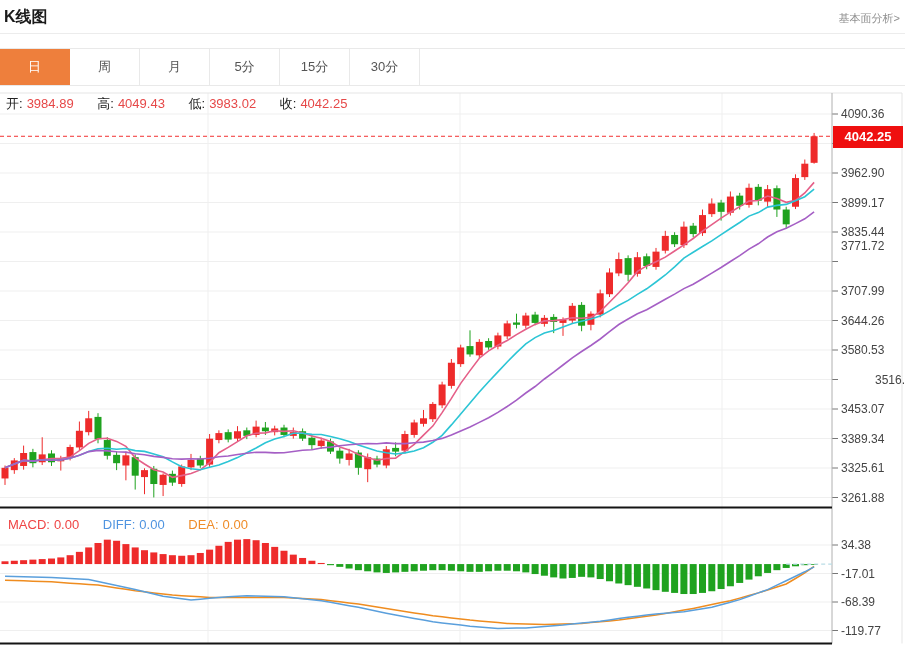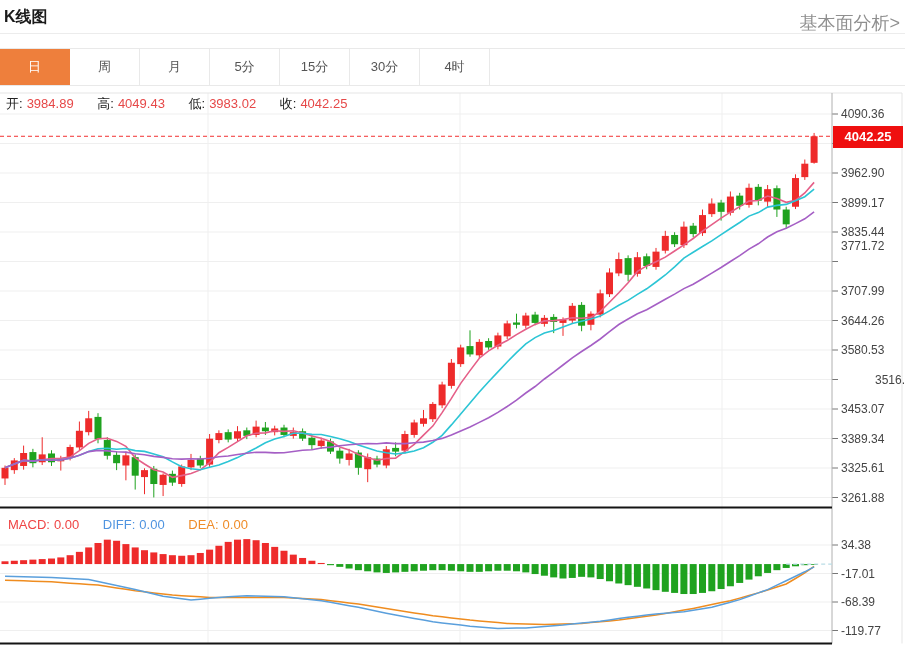--- a/index.html
+++ b/index.html
@@ -1,20 +1,20 @@
 <!DOCTYPE html>
 <html><head>
 <meta charset="utf-8">
 <style>
   html,body{margin:0;padding:0;background:#fff;}
   .page{position:relative;width:905px;height:647px;background:#fff;overflow:hidden;
         font-family:"Liberation Sans","DejaVu Sans",sans-serif;}
   .header{position:absolute;left:0;top:0;width:905px;height:33px;border-bottom:1px solid #ececec;z-index:3;}
   .title{position:absolute;left:4px;top:7px;font-size:16px;font-weight:bold;color:#1a1a1a;}
-  .fund-link{position:absolute;right:5px;top:11px;font-size:18px;color:#8f8f8f;text-decoration:none;cursor:pointer;}
+  .fund-link{position:absolute;right:5px;top:11px;font-size:11px;color:#8f8f8f;text-decoration:none;cursor:pointer;}
   .tabs{position:absolute;left:0;top:48px;width:905px;height:38px;display:flex;z-index:3;
         border-top:1px solid #e9e9e9;border-bottom:1px solid #e9e9e9;box-sizing:border-box;background:#fff;}
   .tab{width:70px;box-sizing:border-box;border-right:1px solid #e9e9e9;text-align:center;
        line-height:36px;font-size:13px;color:#555;cursor:pointer;background:#fff;}
   .tab.active{background:#ee7f3c;color:#fff;border-right:1px solid #ee7f3c;}
   .tab-filler{flex:1;}
   svg.chart{position:absolute;left:0;top:0;z-index:1;pointer-events:none;}
   .legend{position:absolute;z-index:4;font-size:13px;white-space:nowrap;}
   .legend span{margin-right:4px;}
   .legend .item{margin-right:16px;}
@@ -40,21 +40,20 @@
     <a class="fund-link">基本面分析&gt;</a>
   </div>
 
   <div class="tabs" id="tabs">
       <div class="tab active">日</div>
       <div class="tab">周</div>
       <div class="tab">月</div>
       <div class="tab">5分</div>
       <div class="tab">15分</div>
       <div class="tab">30分</div>
-      <div class="tab">4时</div>
       <div class="tab-filler"></div>
     </div>
 
   <svg class="chart" id="chart" width="905" height="647" viewBox="0 0 905 647">
       <line x1="0" y1="114" x2="832" y2="114" stroke="#efefef" stroke-width="1"></line>
       <line x1="832" y1="114" x2="838" y2="114" stroke="#777777" stroke-width="1"></line>
       <line x1="0" y1="143.5" x2="832" y2="143.5" stroke="#efefef" stroke-width="1"></line>
       <line x1="832" y1="143.5" x2="838" y2="143.5" stroke="#777777" stroke-width="1"></line>
       <line x1="0" y1="173" x2="832" y2="173" stroke="#efefef" stroke-width="1"></line>
       <line x1="832" y1="173" x2="838" y2="173" stroke="#777777" stroke-width="1"></line>

